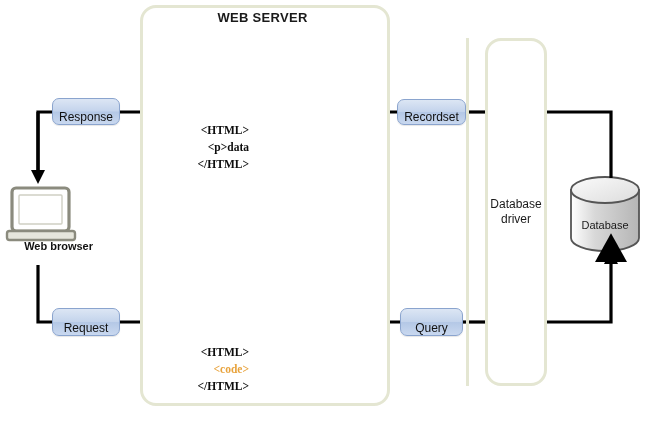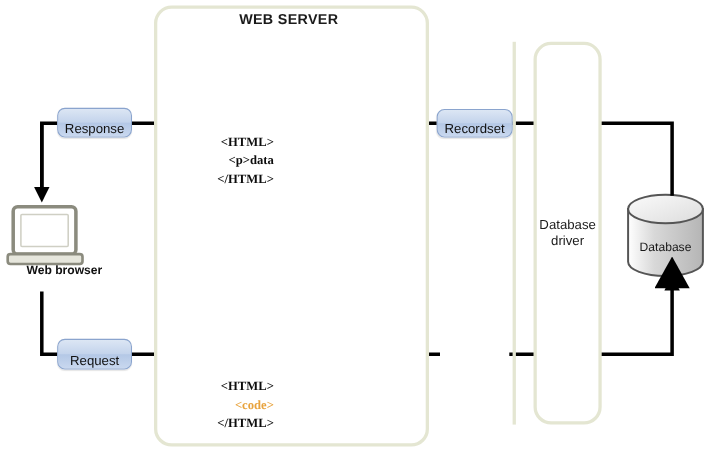--- a/index.html
+++ b/index.html
@@ -209,18 +209,21 @@
   </div>
 
   <div class="node pill" style="left:397px;top:99px;width:69px;height:26px;">
     <span>Recordset</span>
   </div>
 
   <div class="node pill" style="left:52px;top:308px;width:68px;height:28px;">
     <span>Request</span>
   </div>
 
+  <div class="node pill" style="left:400px;top:308px;width:63px;height:28px;">
+    <span>Query</span>
+  </div>
 
   <div class="browser-label">Web browser</div>
 
   <div class="db-label">Database</div>
 
 </div>
 
 </body></html>

